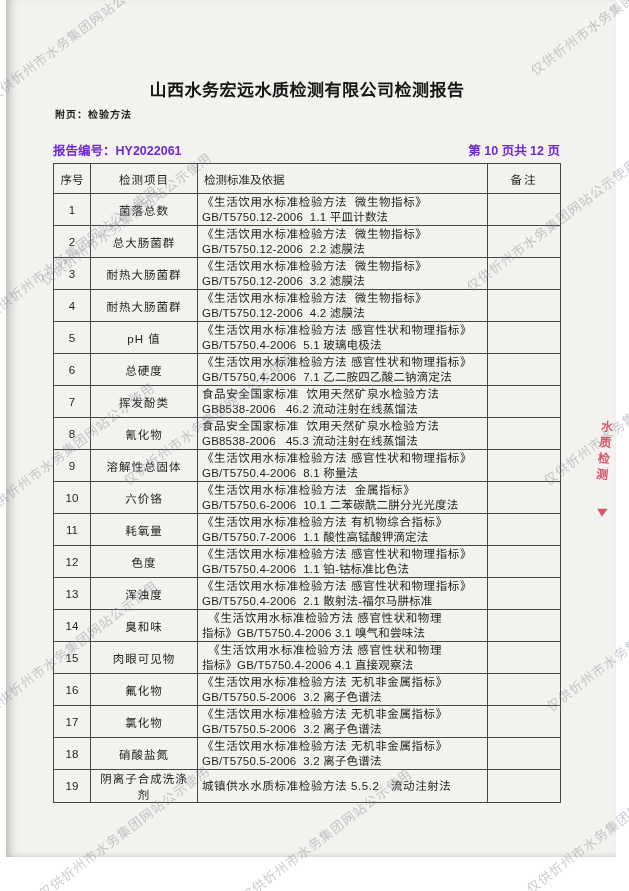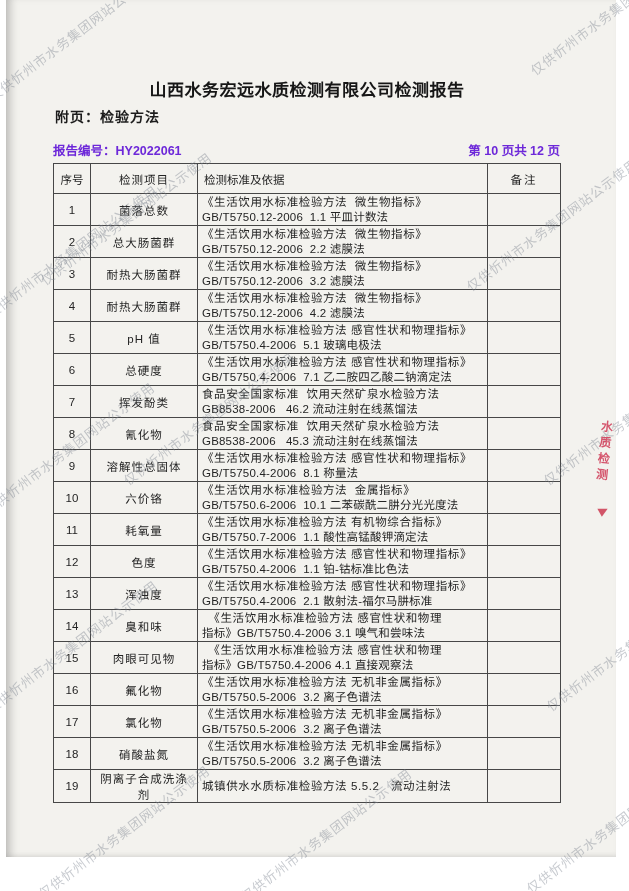--- a/index.html
+++ b/index.html
@@ -14,21 +14,21 @@
     background:#f3f2ee;
     box-shadow:inset 9px 0 8px -5px rgba(90,90,90,.35), inset 0 -4px 6px -4px rgba(120,120,120,.25);
   }
   .doc-title{
     position:absolute;left:0;top:76px;width:614px;
     text-align:center;font-size:17px;font-weight:bold;color:#161616;
     letter-spacing:.5px;
   }
   .attachment{
     position:absolute;left:55px;top:106px;
-    font-size:14px;font-weight:bold;color:#1c1c1c;letter-spacing:1px;
+    font-size:10px;font-weight:bold;color:#1c1c1c;letter-spacing:1px;
   }
   .report-line{
     position:absolute;left:53px;top:140px;width:507px;
     font-size:12.5px;font-weight:bold;color:#6d28d9;
   }
   .report-no-wrap{float:left;}
   .page-indicator{float:right;font-weight:bold;}
   table.methods{
     position:absolute;left:53px;top:163px;width:507px;
     border-collapse:collapse;table-layout:fixed;

